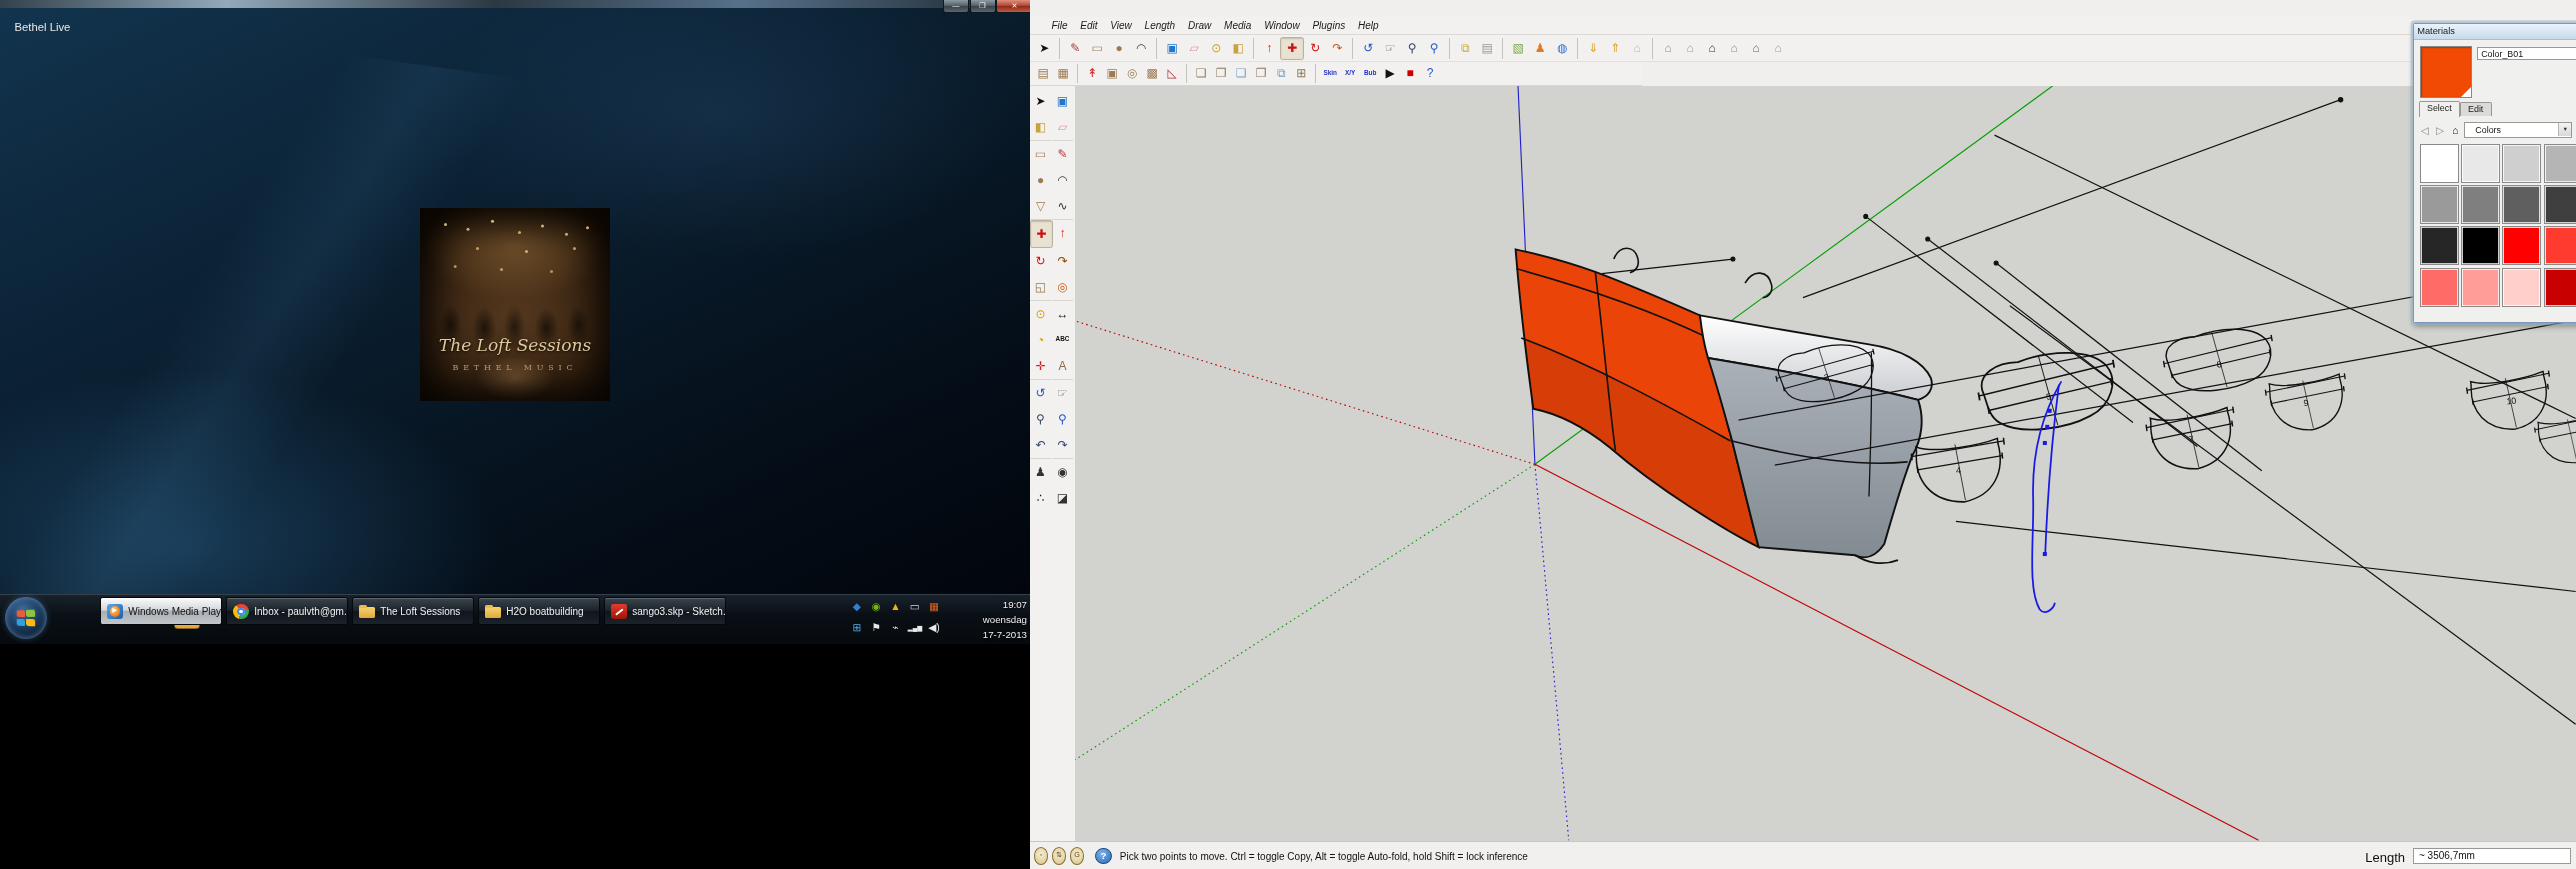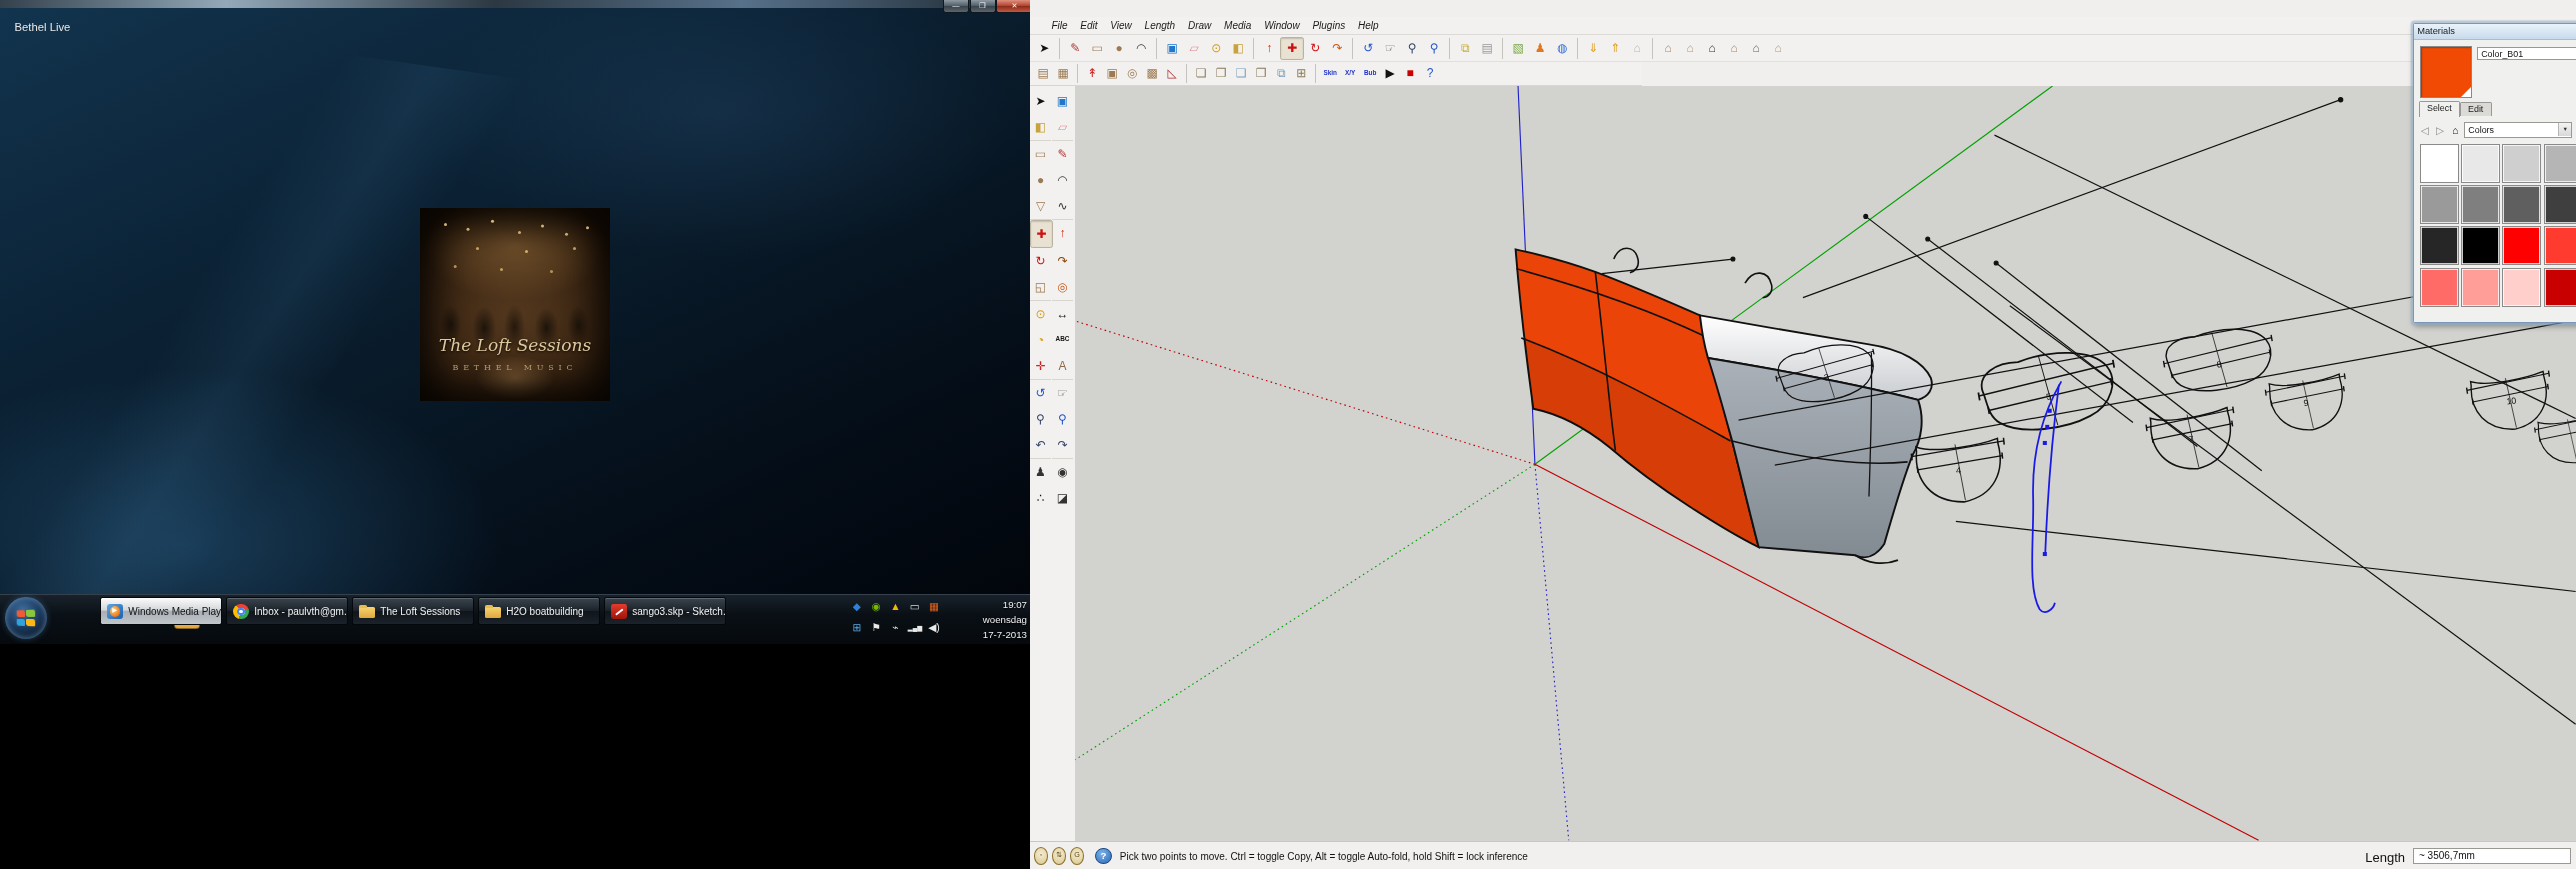--- a/index.html
+++ b/index.html
@@ -157,21 +157,21 @@
   .mat-sidebtn{left:172px;width:16px;height:14.5px;text-align:center;font-size:9.7px;line-height:14.5px;color:#222;}
   #mat-tabs{left:4.8px;top:77px;height:15.3px;display:flex;align-items:flex-end;}
   .mat-tab{font-size:8.9px;padding:1.6px 7.2px;border:0.8px solid #9a9892;border-bottom:none;
     background:#dcdad6;border-radius:1.6px 1.6px 0 0;color:#222;}
   .mat-tab.active{background:#f0f0ee;position:relative;top:0.8px;padding-bottom:3.2px;}
   #mat-eyedropper{left:175px;top:76px;font-size:10.5px;transform:rotate(0deg);}
   #mat-nav{left:4.8px;top:98px;display:flex;align-items:center;gap:3.2px;}
   .mat-nav-ic{font-size:10.5px;color:#8a8a8a;width:12px;text-align:center;}
   #mat-home{color:#222;}
   #mat-dd{width:106px;height:14.5px;background:#fff;border:0.8px solid #9a9892;display:flex;align-items:center;}
-  #mat-dd-value{flex:1;font-size:8.9px;padding-left:3px;color:#111;}
+  #mat-dd-value{flex:1;font-size:8.9px;padding-left:10px;color:#111;}
   #mat-dd-arrow{width:12px;height:13px;background:linear-gradient(#f4f4f4,#d8d8d8);border-left:0.8px solid #b8b6b2;
     font-size:5.6px;text-align:center;line-height:13px;color:#333;}
   #mat-details{font-size:9.7px;color:#225;}
   #mat-swatches{left:5.6px;top:120px;width:167px;display:grid;grid-template-columns:repeat(4,39px);
     grid-auto-rows:39px;gap:2.4px;}
   .swatch{border:0.8px solid #8a8a8a;box-shadow:inset 0 0 0 0.8px #fff;}
   #mat-scroll{left:176px;top:120px;width:12px;height:165px;background:#e6e4e0;border:0.8px solid #c2c0bb;}
   .scr-btn{width:10.5px;height:10.5px;background:linear-gradient(#fcfcfc,#d8d6d2);border:0.8px solid #aaa;
     font-size:4.8px;text-align:center;line-height:9.7px;color:#444;box-sizing:border-box;margin:0;}
   #scr-thumb{position:absolute;left:0;top:12px;width:10.5px;height:27px;border:0.8px solid #98a0aa;

